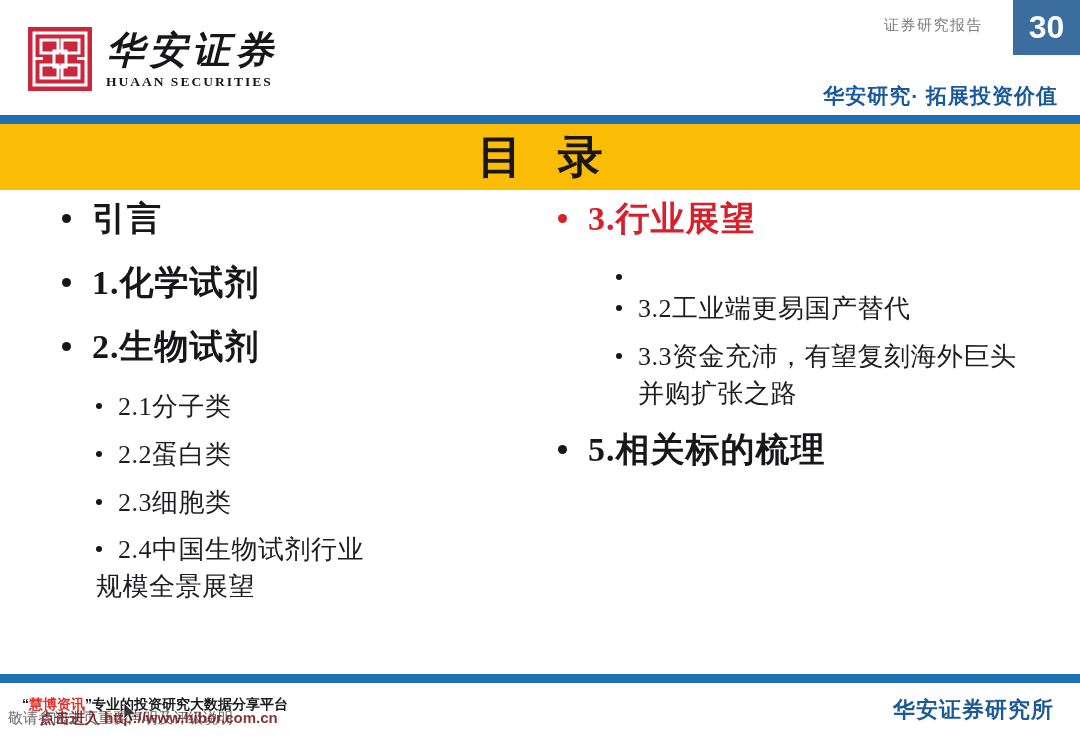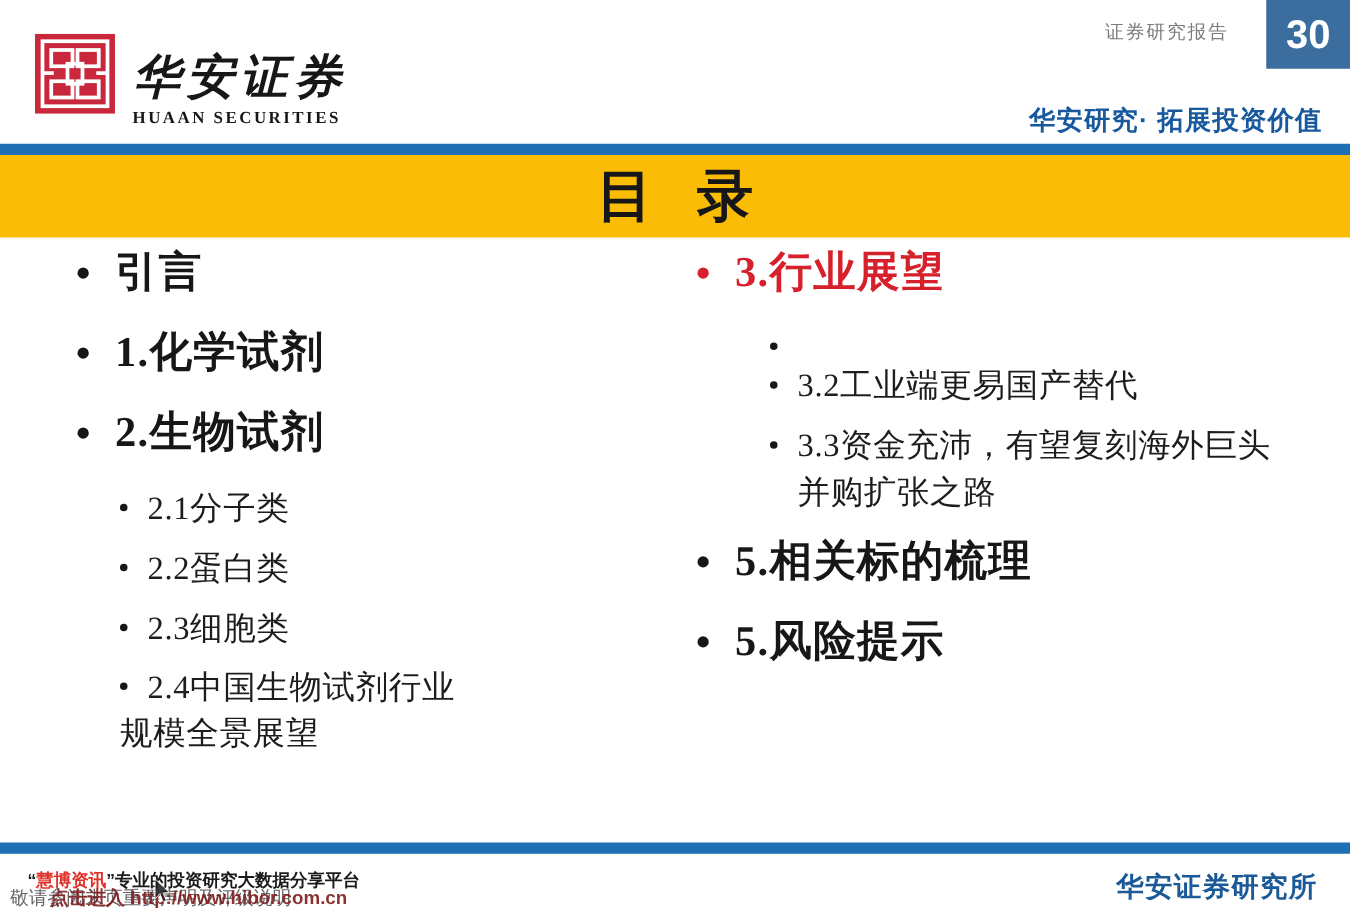--- a/index.html
+++ b/index.html
@@ -31,21 +31,21 @@
     display: flex;
     align-items: flex-start;
   }
   .seal {
     width: 64px;
     height: 64px;
     flex: none;
   }
   .logo-text {
     margin-left: 14px;
-    margin-top: 16px;
+    margin-top: 4px;
   }
   .logo-cn {
     font-family: "Liberation Serif", "DejaVu Serif", serif;
     font-size: 38px;
     font-weight: 700;
     letter-spacing: 5px;
     color: #17171a;
     line-height: 1.05;
     font-style: italic;
   }
@@ -359,24 +359,20 @@
             <span class="wrapline-r">并购扩张之路</span>
           </span>
         </div>
       </div>
 
       <div class="l1">
         <span class="dot"></span>
         <span class="txt">5.相关标的梳理</span>
       </div>
 
-      <div class="l1">
-        <span class="dot"></span>
-        <span class="txt">5.风险提示</span>
-      </div>
     </div>
   </div>
 
   <div class="footer-bar"></div>
 
   <div class="footer-note">
     <span>“</span><span class="brand">慧博资讯</span><span>”</span><span>专业的投资研究大数据分享平台</span>
   </div>
 
   <div class="disclaimer">敬请参阅末页重要声明及评级说明</div>

